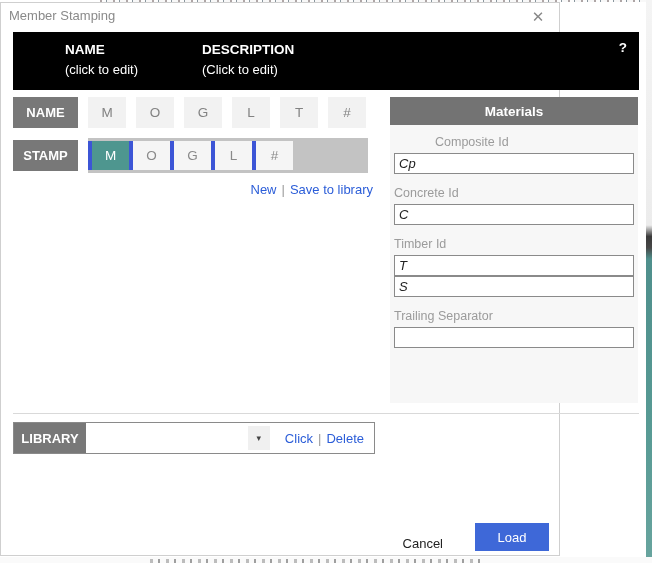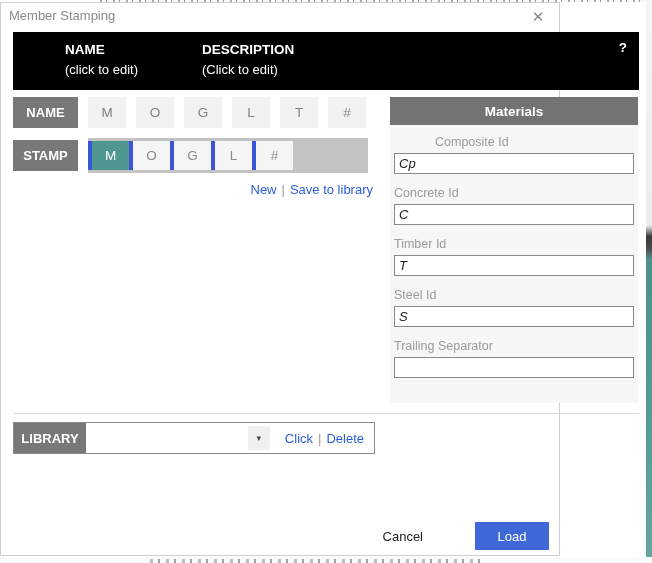--- a/index.html
+++ b/index.html
@@ -170,21 +170,21 @@
     cursor: pointer;
   }
   .library-links {
     flex: none; display: flex; align-items: center;
     padding: 0 10px; font-size: 13px; background: #ffffff;
   }
 
   
   .footer {
     position: absolute; right: 10px; bottom: 4px; height: 30px;
-    display: flex; align-items: center; gap: 52px;
+    display: flex; align-items: flex-end; gap: 32px;
   }
   .cancel-btn {
     font-size: 13px; color: #222; background: transparent; border: none;
     font-family: "Liberation Sans", sans-serif; cursor: pointer;
   }
   .save-btn {
     width: 74px; height: 28px;
     background: #3e68d8; color: #ffffff; border: none;
     font-family: "Liberation Sans", sans-serif; font-size: 13px;
     display: flex; align-items: center; justify-content: center;
@@ -259,21 +259,20 @@
 
     <div class="materials">
       <div class="materials-header">Materials</div>
       <div class="materials-body">
         <div class="field-label first">Composite Id</div>
         <input class="field-input" type="text" value="Cp" style="">
         <div class="field-label">Concrete Id</div>
         <input class="field-input" type="text" value="C" style="">
         <div class="field-label">Timber Id</div>
         <input class="field-input" type="text" value="T" style="">
-        <div class="field-label">Steel Id</div>
         <input class="field-input" type="text" value="S" style="">
         <div class="field-label">Trailing Separator</div>
         <input class="field-input" type="text" value="" style="">
       </div>
     </div>
 
     <div class="divider"></div>
 
     <div class="library-box">
       <div class="library-label">LIBRARY</div>

